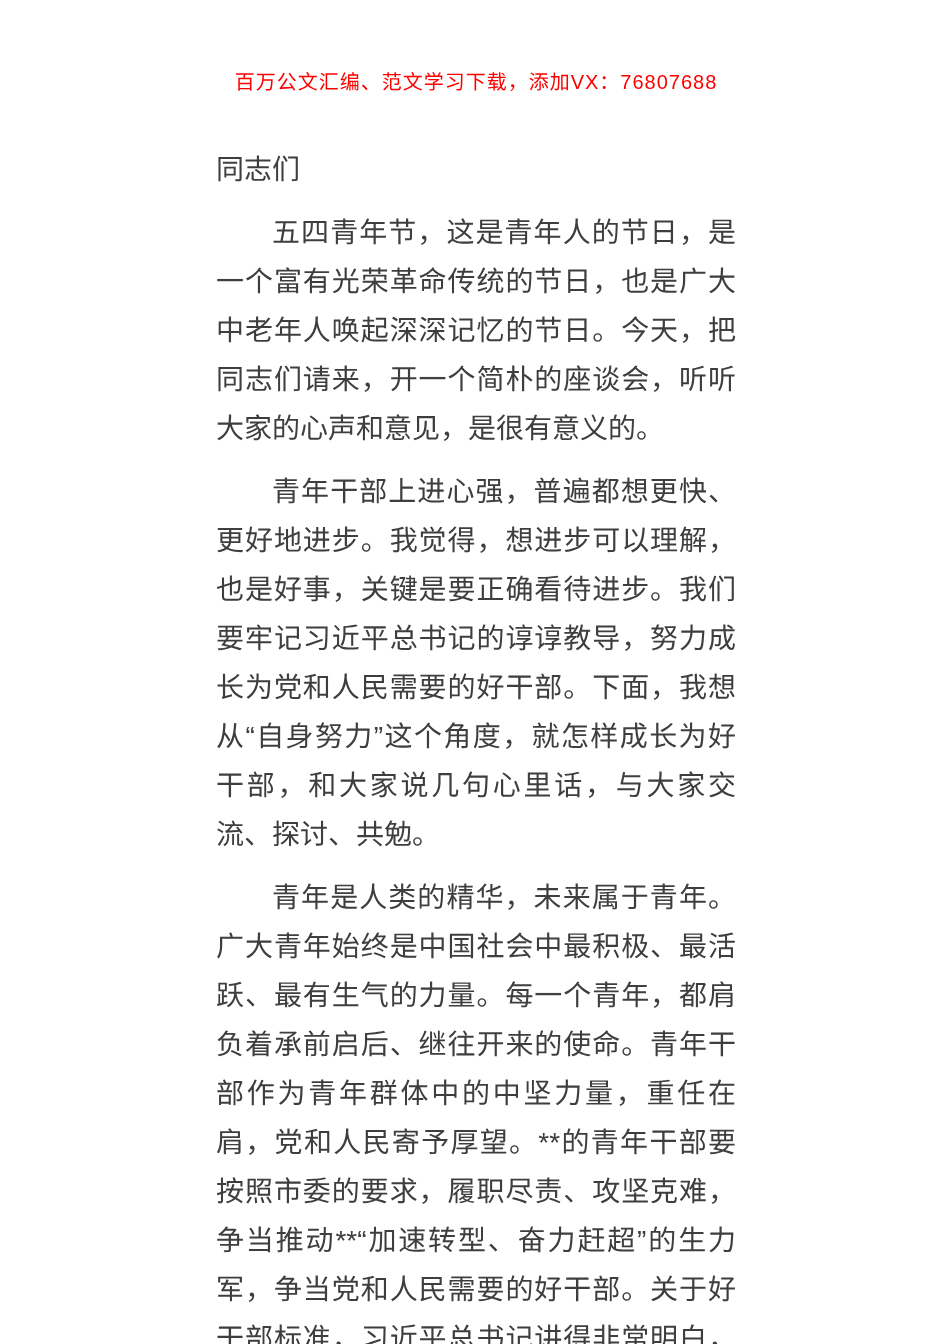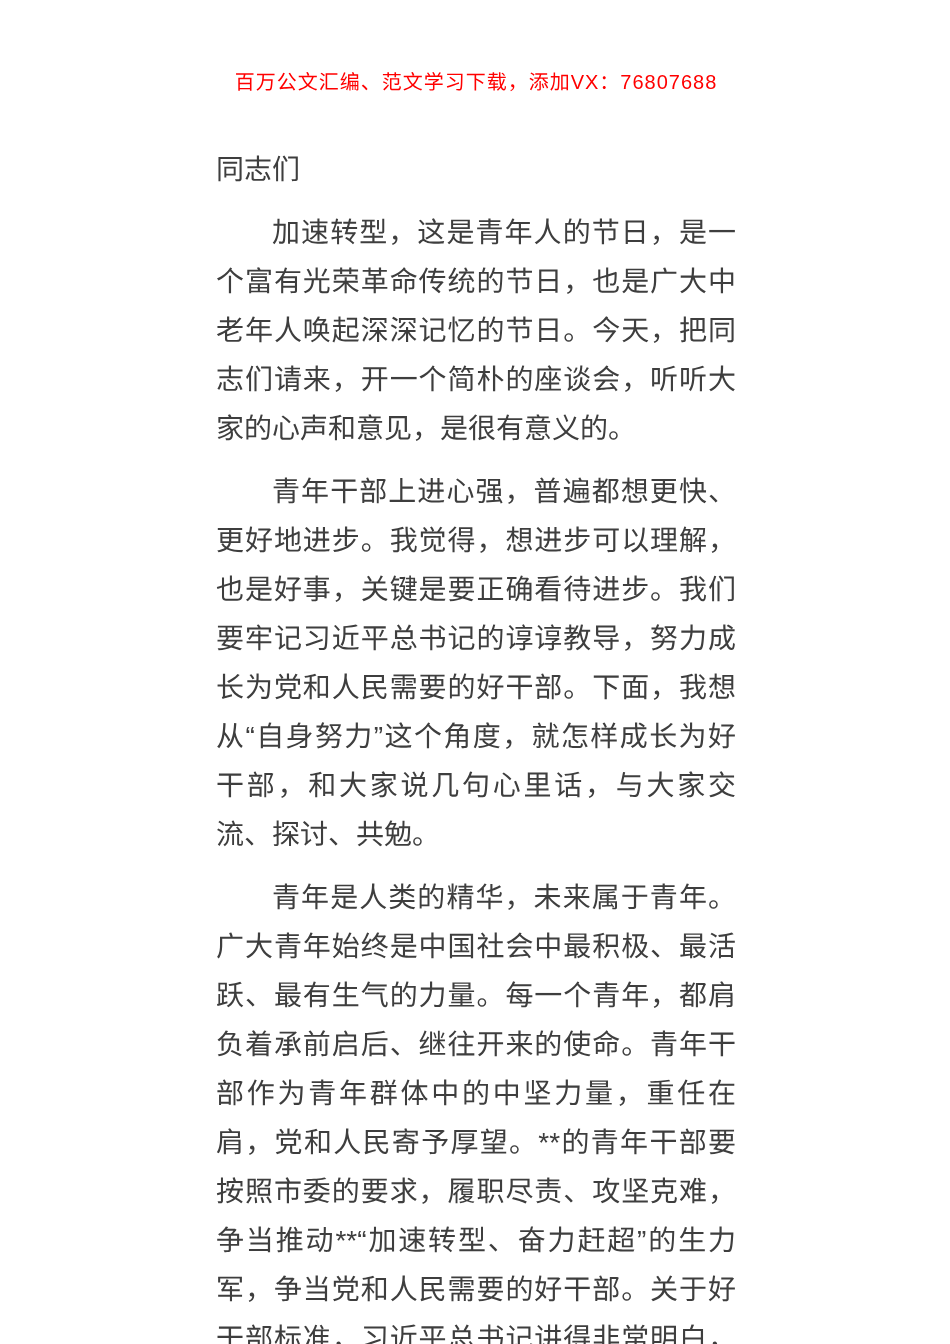--- a/index.html
+++ b/index.html
@@ -47,21 +47,21 @@
 <body>
 
 <div class="page">
 
   <div class="header-notice">百万公文汇编、范文学习下载，添加VX：76807688</div>
 
   <div class="body-text">
 
     <p class="salutation">同志们</p>
 
-    <p class="para">加速转型，这是青年人的节日，是一个富有光荣革命传统的节日，也是广大中老年人唤起深深记忆的节日。今天，把同志们请来，开一个简朴的座谈会，听听大家的心声和意见，是很有意义的。</p>
+    <p class="para">五四青年节，这是青年人的节日，是一个富有光荣革命传统的节日，也是广大中老年人唤起深深记忆的节日。今天，把同志们请来，开一个简朴的座谈会，听听大家的心声和意见，是很有意义的。</p>
 
 
     <p class="para">青年干部上进心强，普遍都想更快、更好地进步。我觉得，想进步可以理解，也是好事，关键是要正确看待进步。我们要牢记习近平总书记的谆谆教导，努力成长为党和人民需要的好干部。下面，我想从“自身努力”这个角度，就怎样成长为好干部，和大家说几句心里话，与大家交流、探讨、共勉。</p>
 
     <p class="para">青年是人类的精华，未来属于青年。广大青年始终是中国社会中最积极、最活跃、最有生气的力量。每一个青年，都肩负着承前启后、继往开来的使命。青年干部作为青年群体中的中坚力量，重任在肩，党和人民寄予厚望。**的青年干部要按照市委的要求，履职尽责、攻坚克难，争当推动**“加速转型、奋力赶超”的生力军，争当党和人民需要的好干部。关于好干部标准，习近平总书记讲得非常明白，“信念坚定，为民服务，勤政务实，敢于担当，清正廉洁”。怎样成长为好干部？习近平总书记指出，“一靠自身努力，二靠组织培养”。</p>
 
   </div>
 
 </div>
 

